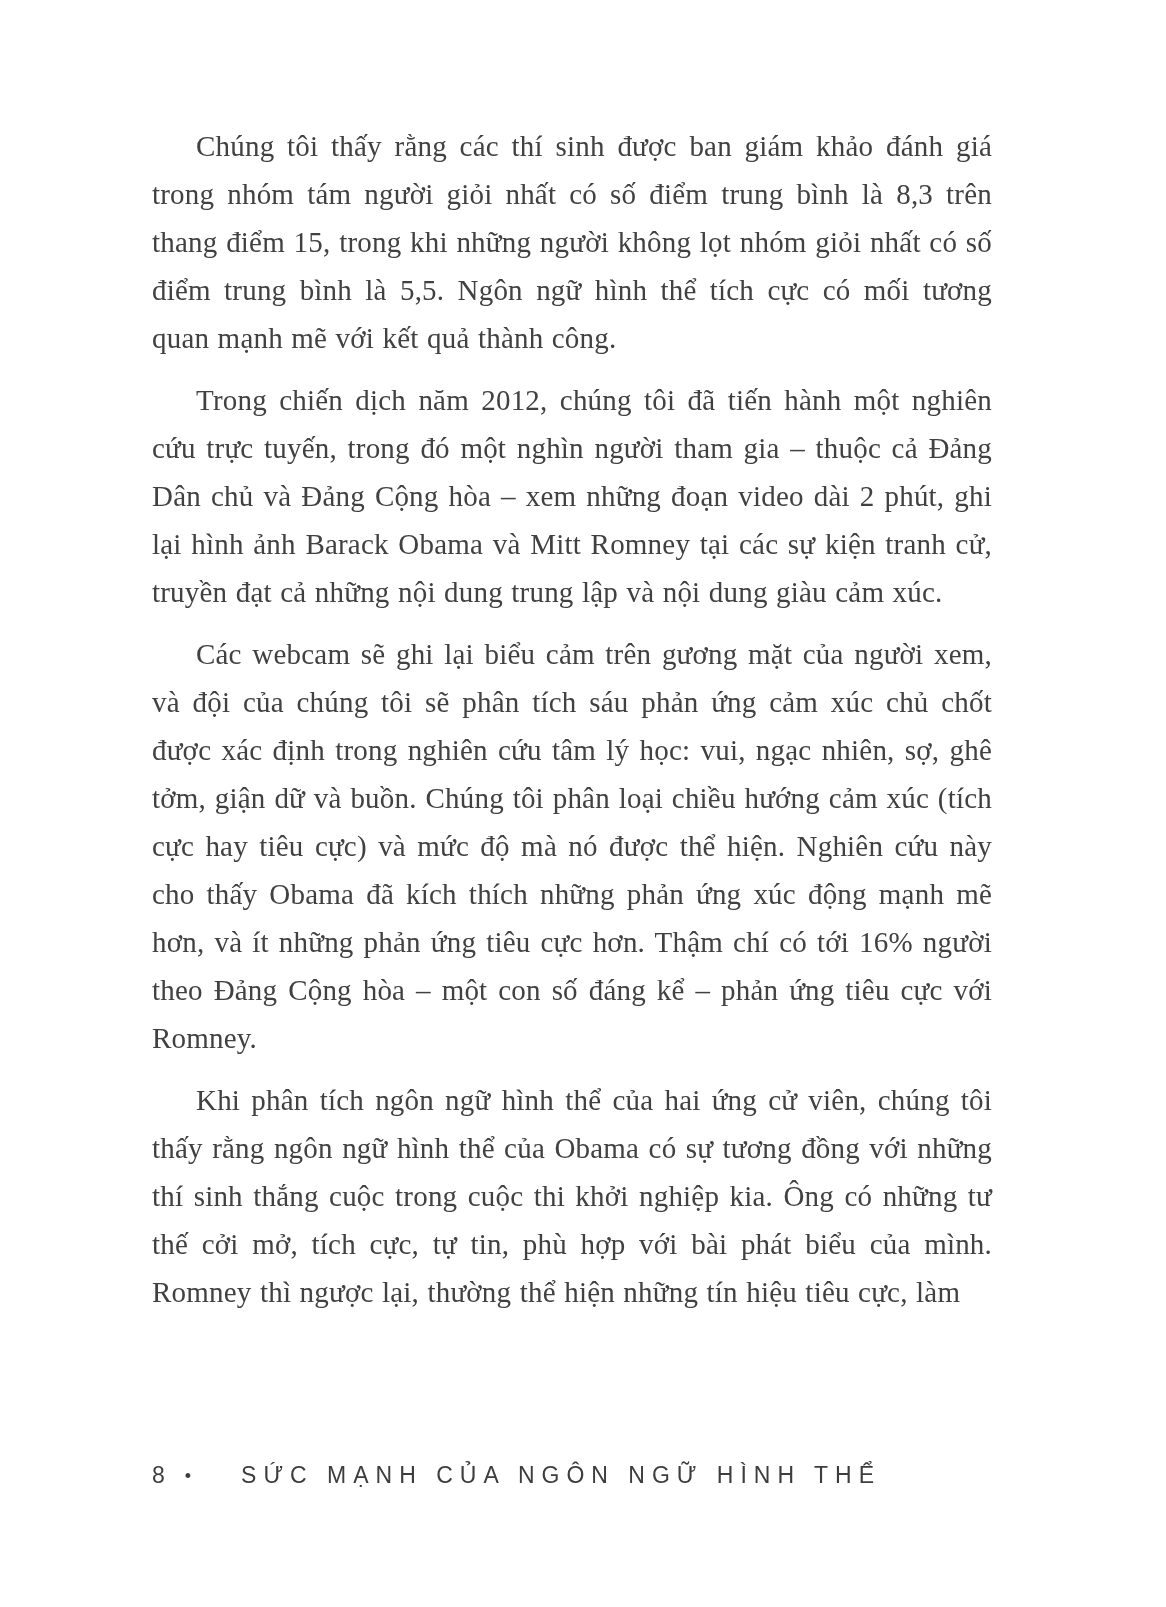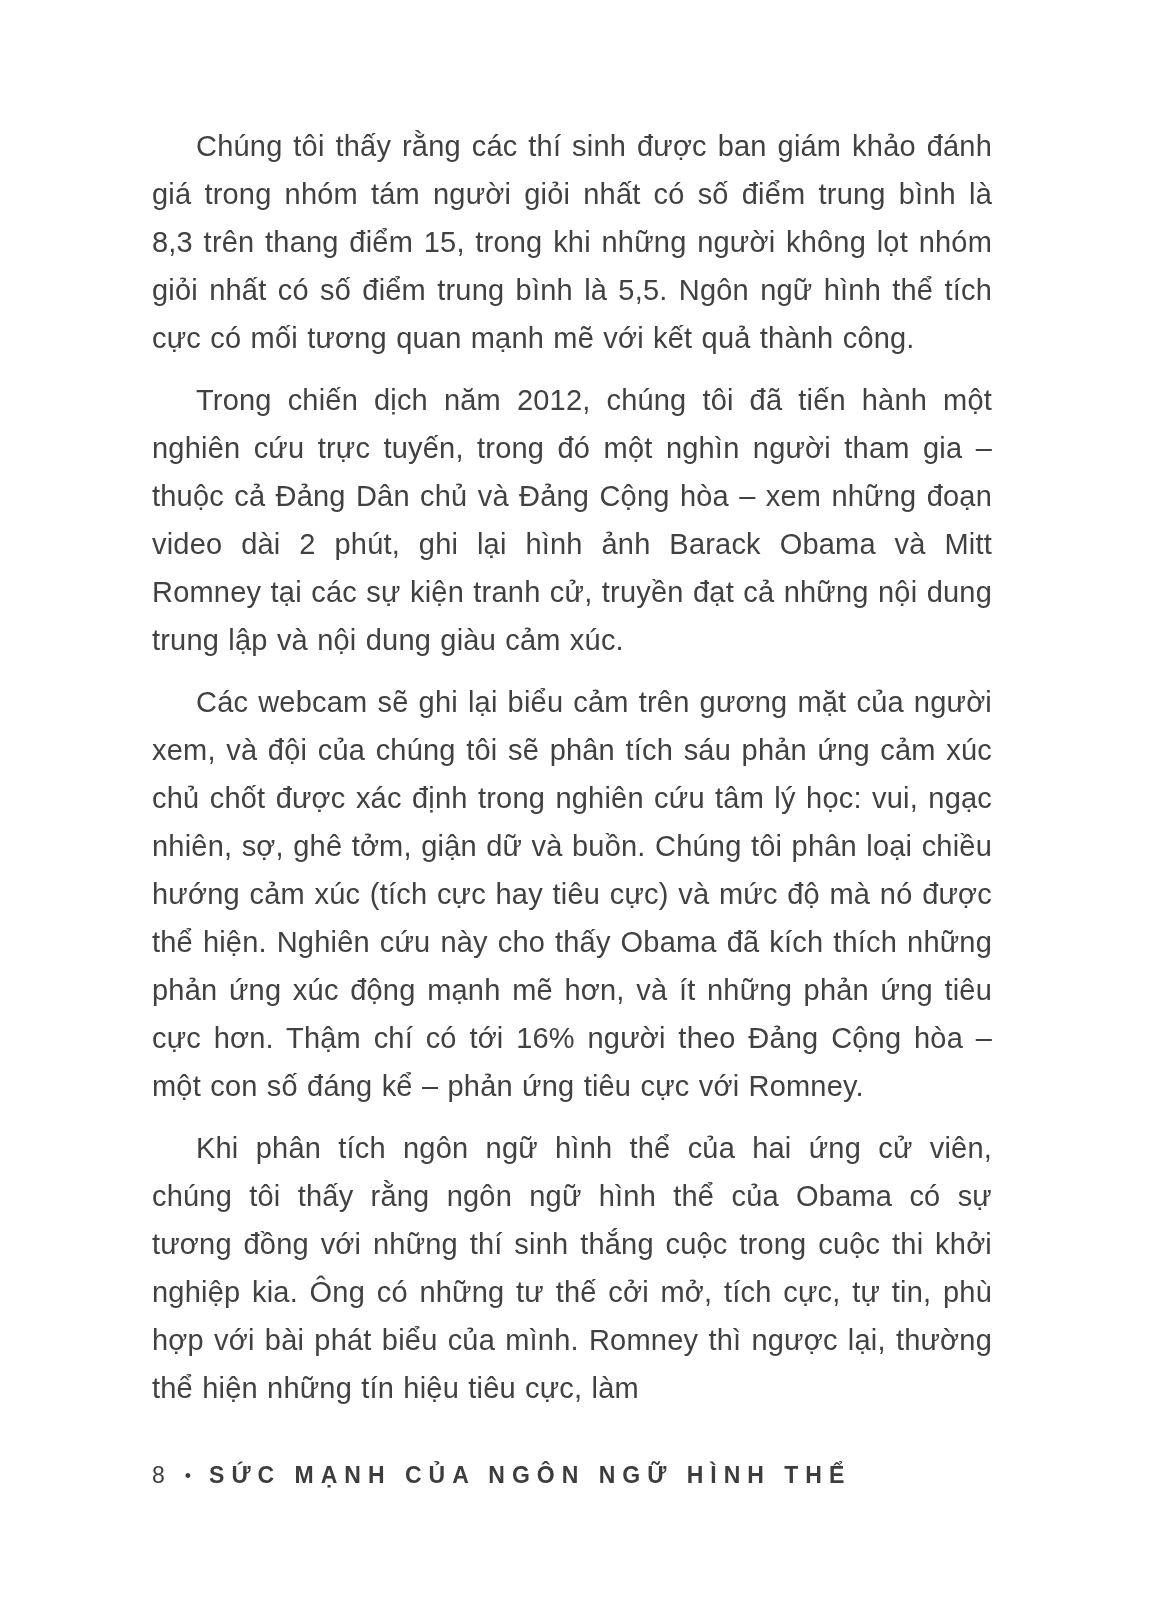--- a/index.html
+++ b/index.html
@@ -26,20 +26,21 @@
     }
     p.para {
       margin: 0 0 14px 0;
       font-size: 29px;
       line-height: 48px;
       font-weight: 400;
       text-align: justify;
       text-indent: 44px;
       letter-spacing: 0.2px;
       word-spacing: 1px;
+      font-family: Liberation Serif, serif;
     }
 
     
     .footer {
       position: absolute;
       left: 152px;
       top: 1462px;
       display: flex;
       align-items: center;
       color: #3d3d3d;
@@ -49,21 +50,22 @@
       letter-spacing: 2px;
     }
     .footer .sep {
       margin: 0 18px;
       font-size: 18px;
       position: relative;
       top: 1px;
     }
     .footer .book-title {
       letter-spacing: 7px;
-      font-weight: 700;
+      font-weight: 400;
+      margin-left: 32px;
     }
   </style>
 </head>
 <body>
 
 <div class="page">
 
   <div class="content">
     <p class="para">Chúng tôi thấy rằng các thí sinh được ban giám khảo đánh giá trong nhóm tám người giỏi nhất có số điểm trung bình là 8,3 trên thang điểm 15, trong khi những người không lọt nhóm giỏi nhất có số điểm trung bình là 5,5. Ngôn ngữ hình thể tích cực có mối tương quan mạnh mẽ với kết quả thành công.</p>
     <p class="para">Trong chiến dịch năm 2012, chúng tôi đã tiến hành một nghiên cứu trực tuyến, trong đó một nghìn người tham gia – thuộc cả Đảng Dân chủ và Đảng Cộng hòa – xem những đoạn video dài 2 phút, ghi lại hình ảnh Barack Obama và Mitt Romney tại các sự kiện tranh cử, truyền đạt cả những nội dung trung lập và nội dung giàu cảm xúc.</p>

